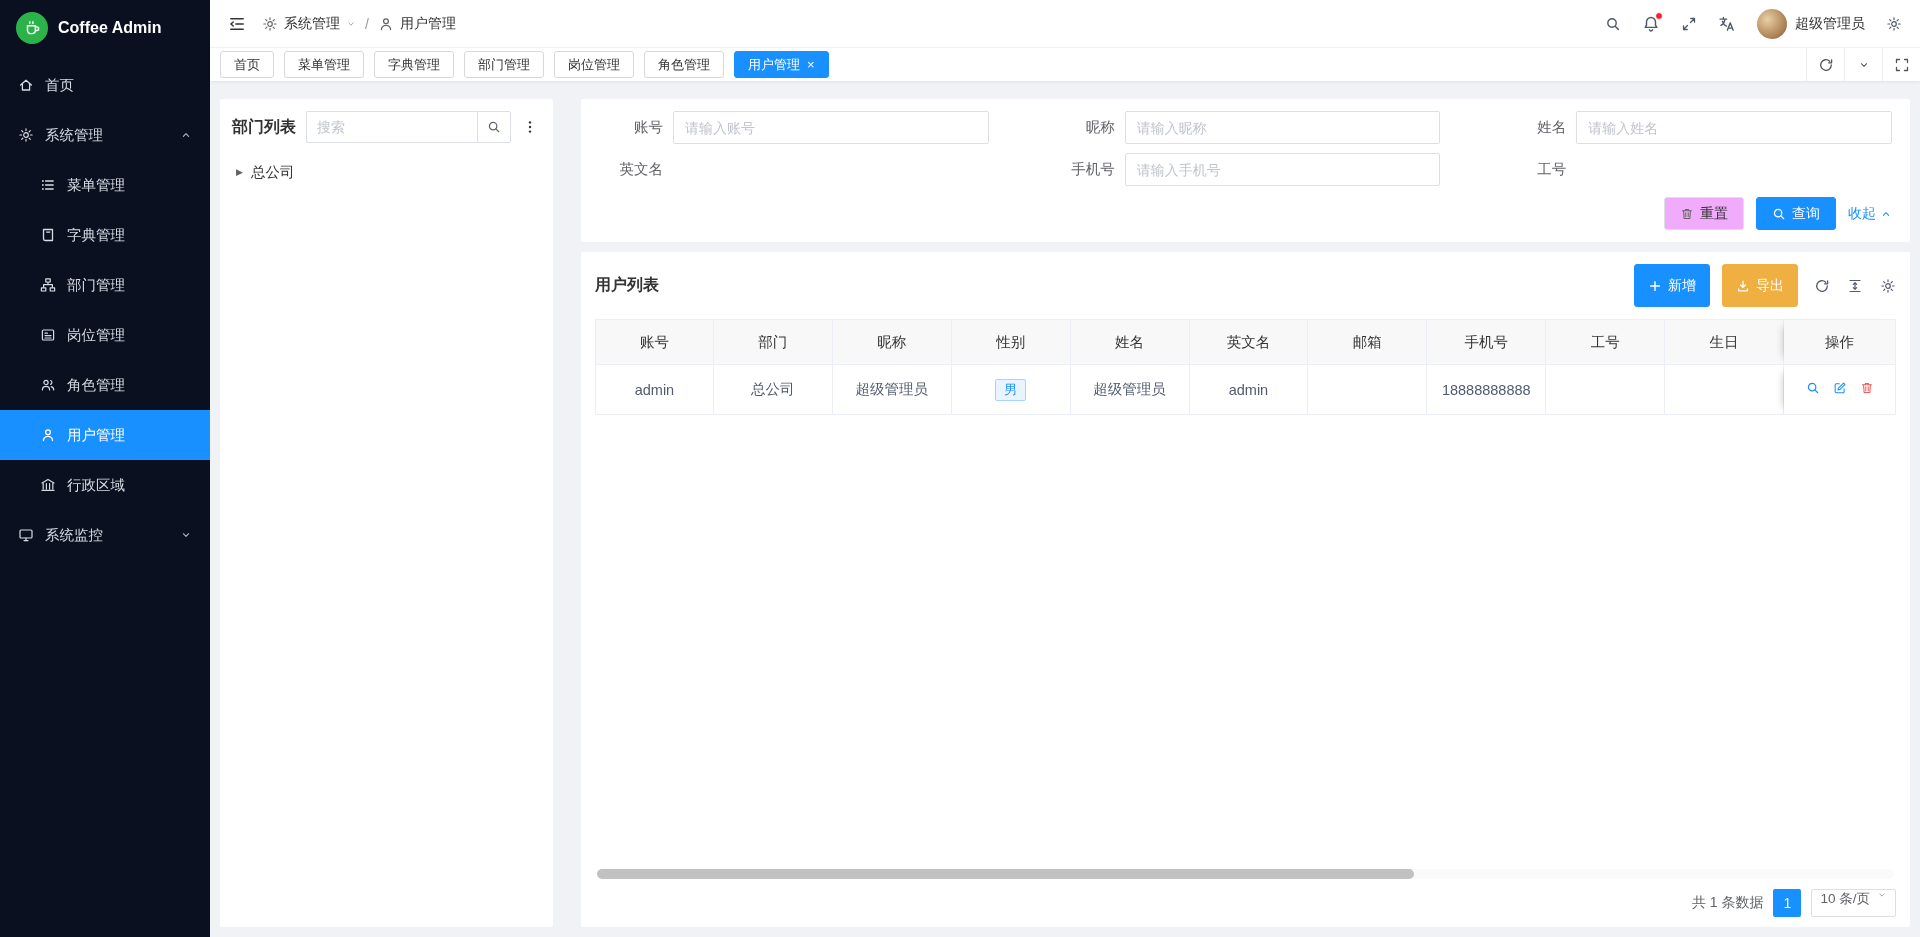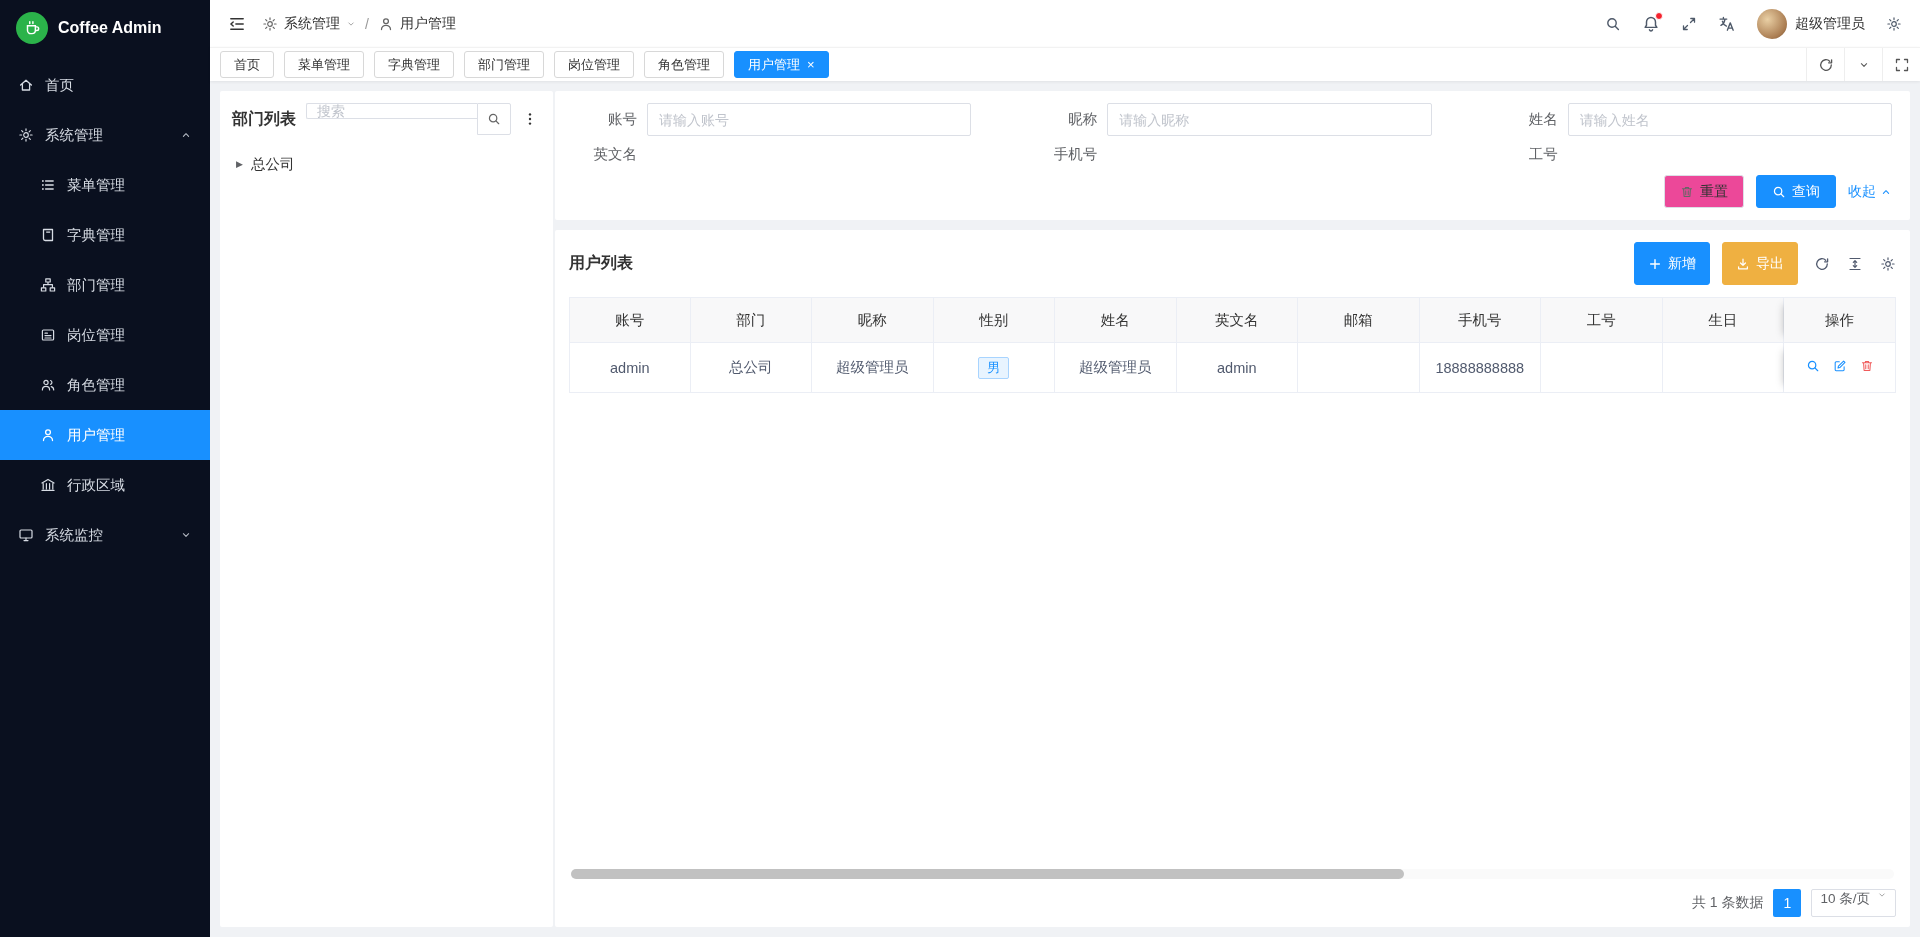--- a/index.html
+++ b/index.html
@@ -36,45 +36,45 @@
 
   .tabbar { height: 34px; background: #fff; border-top: 1px solid #f2f2f2; box-shadow: 0 1px 3px rgba(0,0,0,.07); display: flex; align-items: center; padding-left: 10px; flex-shrink: 0; position: relative; z-index: 2; }
   .tabs { display: flex; gap: 10px; align-items: center; flex: 1; min-width: 0; }
   .tab { height: 27px; display: flex; align-items: center; gap: 7px; padding: 0 13px; border: 1px solid #d8d8d8; border-radius: 3px; background: #fff; font-size: 13px; color: #333; cursor: pointer; white-space: nowrap; }
   .tab.active { background: var(--primary, #1890ff); border-color: var(--primary, #1890ff); color: #fff; }
   .tab-x { font-size: 13px; line-height: 1; }
   .tab-tools { display: flex; align-items: stretch; height: 100%; }
   .ttool { width: 38px; display: flex; align-items: center; justify-content: center; border-left: 1px solid #eee; color: #555; cursor: pointer; }
 
   
-  .content { flex: 1; display: flex; gap: 2px; padding: 10px; min-height: 0; }
+  .content { flex: 1; display: flex; gap: 28px; padding: 10px; min-height: 0; margin-top: 8px; }
   .card { background: #fff; border-radius: 2px; }
 
   .dept-card { width: 333px; flex-shrink: 0; padding: 12px; display: flex; flex-direction: column; }
   .dept-head { display: flex; align-items: center; gap: 8px; }
   .dept-title { font-size: 16px; font-weight: bold; white-space: nowrap; margin-right: 2px; }
   .igroup { display: flex; flex: 1; min-width: 0; }
-  .igroup input { flex: 1; min-width: 0; height: 16px; border: 1px solid #dcdfe6; border-right: none; border-radius: 2px 0 0 2px; padding: 0 10px; font-size: 14px; outline: none; color: #333; }
+  .igroup input { flex: 1; min-width: 0; height: 32px; border: 1px solid #dcdfe6; border-right: none; border-radius: 2px 0 0 2px; padding: 0 10px; font-size: 14px; outline: none; color: #333; }
   .igroup input::placeholder { color: #c0c4cc; }
   .ibtn { width: 34px; height: 32px; border: 1px solid #dcdfe6; border-radius: 0 2px 2px 0; background: #fff; display: flex; align-items: center; justify-content: center; color: #666; cursor: pointer; }
   .dots-btn { width: 22px; display: flex; align-items: center; justify-content: center; color: #333; cursor: pointer; }
   .tree { margin-top: 14px; }
   .tree-item { display: flex; align-items: center; gap: 8px; height: 30px; padding: 0 4px; cursor: pointer; font-size: 14.5px; color: #333; }
   .caret { font-size: 9px; color: #606266; }
 
   .right-col { flex: 1; display: flex; flex-direction: column; gap: 10px; min-width: 0; }
 
   .filter-card { padding: 12px 18px 12px 12px; flex-shrink: 0; }
   .fgrid { display: grid; grid-template-columns: repeat(3, 1fr); column-gap: 56px; row-gap: 9px; }
   .fitem { display: flex; align-items: center; min-width: 0; }
   .flabel { width: 80px; text-align: right; padding-right: 10px; color: #606266; font-size: 14.5px; flex-shrink: 0; }
   .fitem input { flex: 1; min-width: 0; height: 33px; border: 1px solid #dcdfe6; border-radius: 2px; padding: 0 11px; font-size: 14px; color: #333; outline: none; }
   .fitem input::placeholder { color: #c0c4cc; }
   .factions { display: flex; justify-content: flex-end; align-items: center; gap: 12px; margin-top: 11px; }
-  .btn { height: 33px; display: inline-flex; align-items: center; gap: 6px; padding: 0 15px; border-radius: 3px; font-size: 14px; cursor: pointer; border: 1px solid #dcdfe6; background: #ec4899; color: #333; white-space: nowrap; }
+  .btn { height: 33px; display: inline-flex; align-items: center; gap: 6px; padding: 0 15px; border-radius: 3px; font-size: 14px; cursor: pointer; border: 1px solid #dcdfe6; background: #f0abfc; color: #333; white-space: nowrap; }
   .btn-primary { background: var(--primary, #1890ff); border-color: var(--primary, #1890ff); color: #fff; }
   .btn-warning { background: var(--warning, #efb041); border-color: var(--warning, #efb041); color: #fff; }
   .link-collapse { color: var(--primary, #1890ff); display: inline-flex; align-items: center; gap: 4px; font-size: 14px; cursor: pointer; white-space: nowrap; }
 
   .table-card { flex: 1; padding: 12px 14px 8px; display: flex; flex-direction: column; min-height: 0; }
   .lt-head { display: flex; align-items: center; flex-shrink: 0; }
   .lt-title { font-size: 16px; font-weight: bold; flex: 1; }
   .lt-actions { display: flex; align-items: center; gap: 12px; }
   .btn-sm { height: 43px; padding: 0 13px; }
   .lt-tools { display: flex; align-items: center; gap: 17px; margin-left: 16px; color: #515a6e; }
@@ -479,20 +479,21 @@
             </div>
             <div class="fitem">
               <label class="flabel">姓名</label>
               <input value="" placeholder="请输入姓名" style="">
             </div>
             <div class="fitem">
               <label class="flabel">英文名</label>
             </div>
             <div class="fitem">
               <label class="flabel">手机号</label>
+              <input value="" placeholder="请输入手机号" style="">
             </div>
             <div class="fitem">
               <label class="flabel">工号</label>
             </div>
           </div>
           <div class="factions">
             <button class="btn">
               <svg class="ic14" style="color:#666">
                   <use href="#i-trash"></use>
                 </svg>

